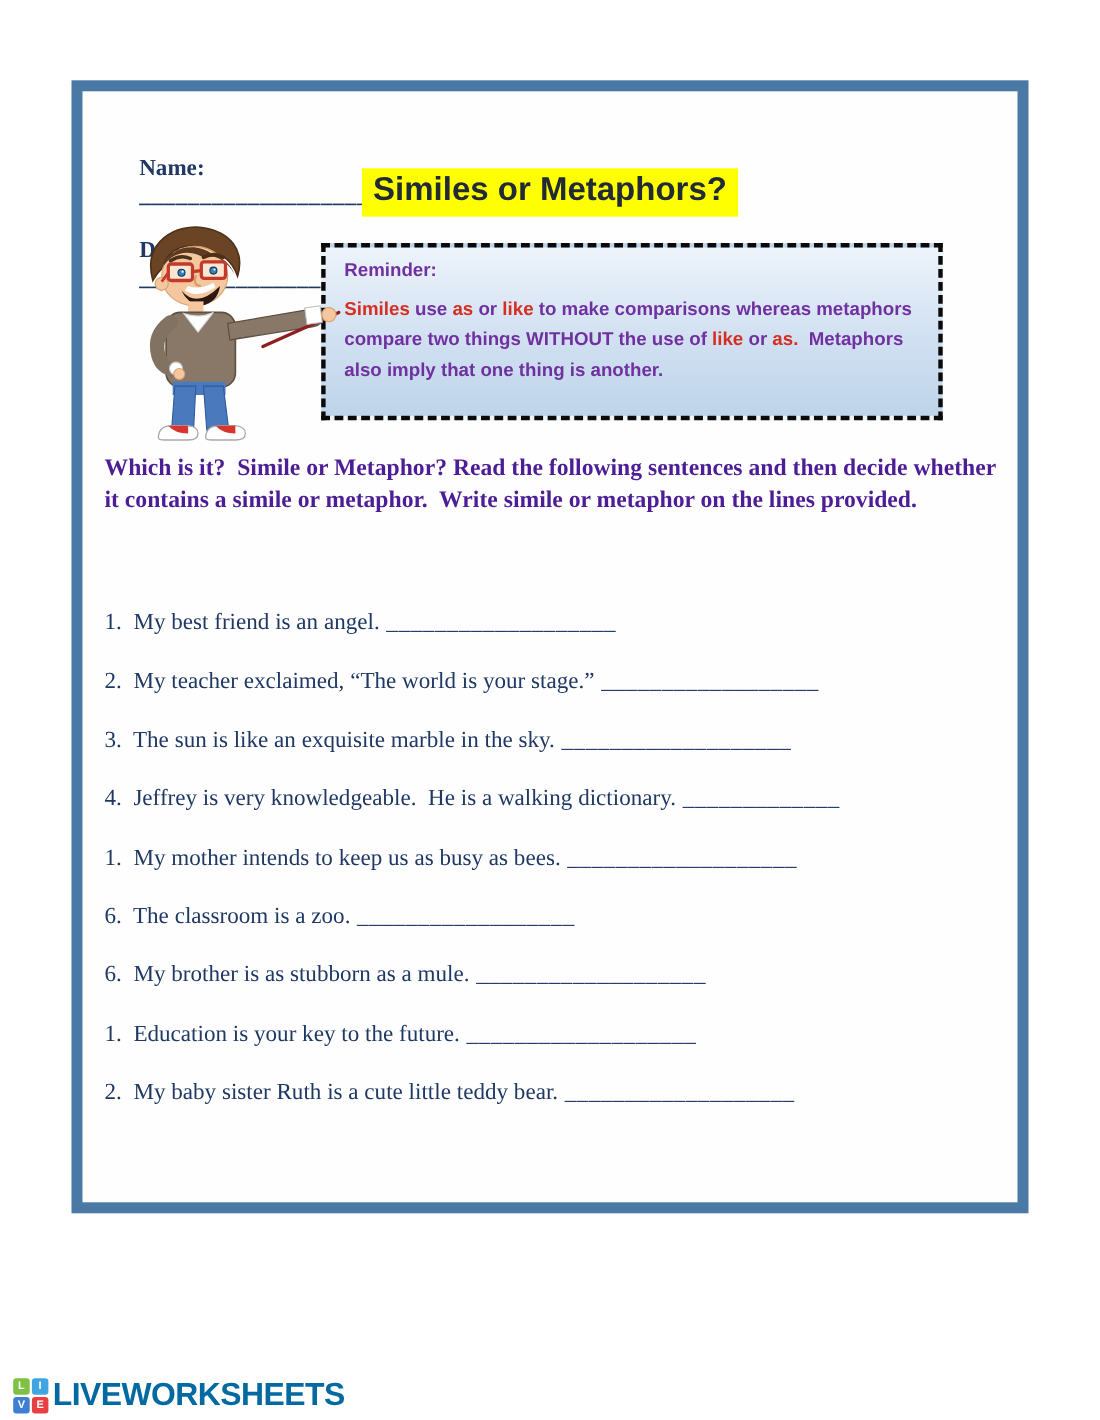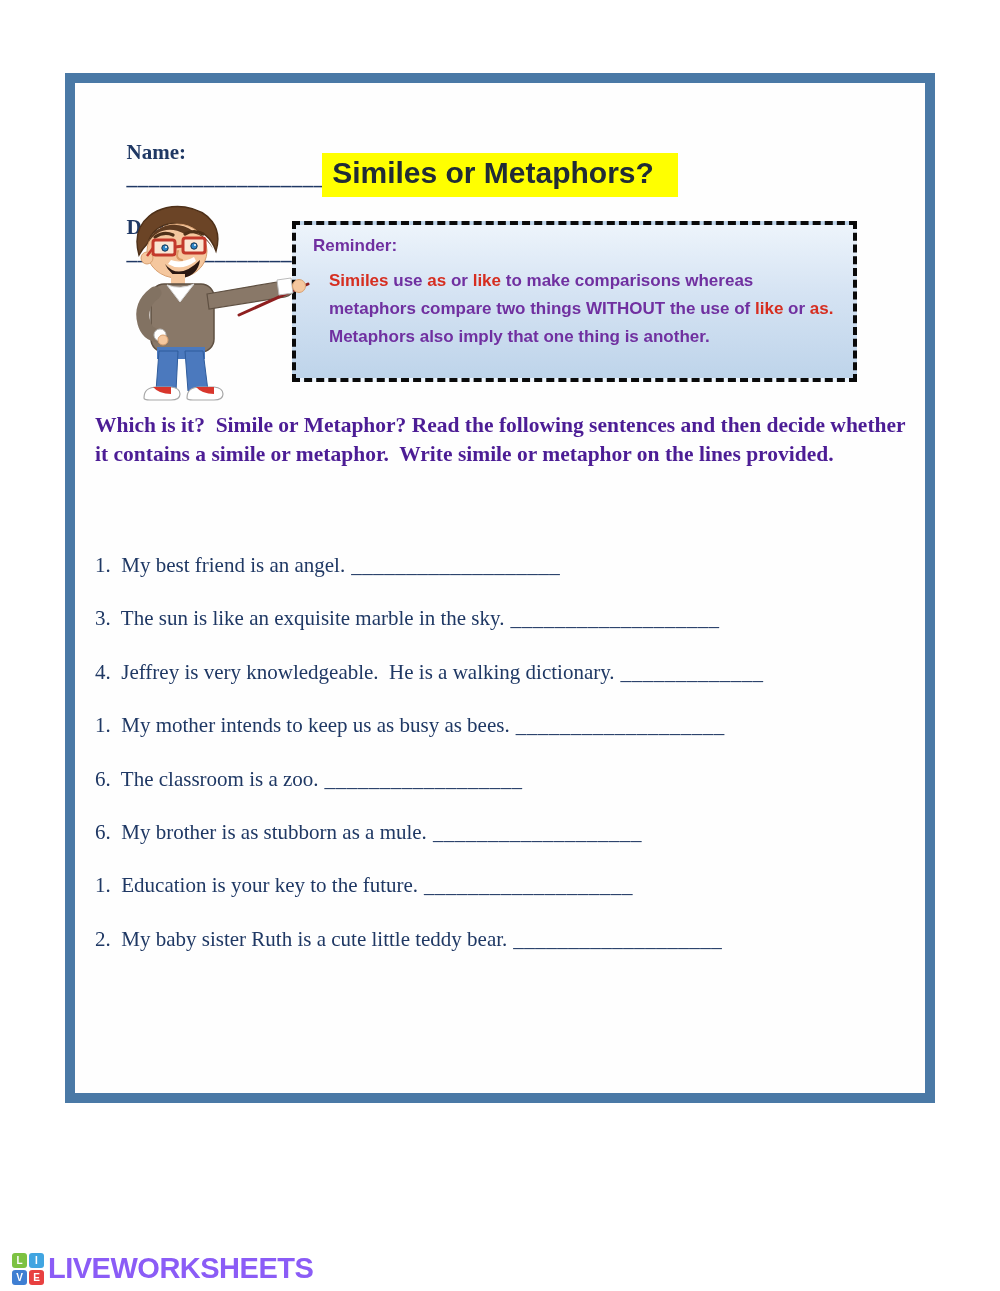--- a/index.html
+++ b/index.html
@@ -18,31 +18,31 @@
     font-weight:bold; font-size:21px; color:#1F3864;
   }
   .name-row .lbl { margin-right:6px; }
   .name-row .blank { letter-spacing:0.5px; }
   .date-gap { display:inline-block; width:14px; }
   
   .title-wrap { position:absolute; left:0; right:0; top:70px; text-align:center; }
   .title-highlight {
     display:inline-block; background:#FFFF00; color:#202B36;
     font-family:"Liberation Sans", sans-serif; font-weight:600;
-    font-size:30px; padding:3px 24px 7px 10px;
+    font-size:30px; padding:3px 10px 7px 10px;
   }
   
   .reminder-box {
     position:absolute; left:217px; top:138px; width:565px; height:161px;
     border:4px dashed #0A0A0A; padding:11px 14px 10px 17px;
     background:linear-gradient(180deg,#EDF4FB 0%, #D5E3F3 45%, #BED4EA 100%);
     font-family:"Liberation Sans", sans-serif;
   }
   .reminder-heading { font-weight:bold; font-size:17px; margin-bottom:11px; color:#7030A0; }
-  .reminder-body { font-weight:bold; font-size:17px; line-height:1.64; white-space:pre-wrap; color:#7030A0;margin-left:16px; }
+  .reminder-body { font-weight:bold; font-size:17px; line-height:1.64; white-space:pre-wrap; color:#7030A0; }
   
   .character { position:absolute; left:26px; top:118px; width:210px; height:205px; z-index:3; }
   
   .instructions {
     position:absolute; left:20px; top:328px; width:812px;
     font-weight:bold; font-size:21.5px; line-height:1.36; color:#27AE27; white-space:pre-wrap;
   }
   
   .sentences { position:absolute; left:20px; top:472px; width:820px; }
   .sentence-row {
@@ -138,32 +138,33 @@
       <path d="M43,197 Q43,186 56,186 L70,186 Q79,187 79,193 Q79,199 70,199 L49,199 Q43,199 43,197 Z" fill="#FFFFFF" stroke="#A8A8A8" stroke-width="1.2"></path>
       <path d="M52,186 Q58,193 70,193 L70,186 Z" fill="#D8362C"></path>
       <path d="M86,197 Q86,186 99,186 L113,186 Q122,187 122,193 Q122,199 113,199 L92,199 Q86,199 86,197 Z" fill="#FFFFFF" stroke="#A8A8A8" stroke-width="1.2"></path>
       <path d="M95,186 Q101,193 113,193 L113,186 Z" fill="#D8362C"></path>
     </svg>
 
     <div class="instructions" style="color: #4c1d95;">Which is it?  Simile or Metaphor? Read the following sentences and then decide whether it contains a simile or metaphor.  Write simile or metaphor on the lines provided.</div>
 
     <div class="sentences">
       <div class="sentence-row"><span>1.  My best friend is an angel.</span><span class="answer-blank">___________________</span></div>
+      <div class="sentence-row"><span>2.  My teacher exclaimed, “The world is your stage.”</span><span class="answer-blank">__________________</span></div>
       <div class="sentence-row"><span>3.  The sun is like an exquisite marble in the sky.</span><span class="answer-blank">___________________</span></div>
       <div class="sentence-row"><span>4.  Jeffrey is very knowledgeable.  He is a walking dictionary.</span><span class="answer-blank">_____________</span></div>
       <div class="sentence-row"><span>1.  My mother intends to keep us as busy as bees.</span><span class="answer-blank">___________________</span></div>
       <div class="sentence-row"><span>6.  The classroom is a zoo.</span><span class="answer-blank">__________________</span></div>
       <div class="sentence-row"><span>6.  My brother is as stubborn as a mule.</span><span class="answer-blank">___________________</span></div>
       <div class="sentence-row"><span>1.  Education is your key to the future.</span><span class="answer-blank">___________________</span></div>
       <div class="sentence-row"><span>2.  My baby sister Ruth is a cute little teddy bear.</span><span class="answer-blank">___________________</span></div>
     </div>
   </div>
 
   <div class="logo">
     <div class="logo-grid">
       <div class="logo-sq" style="background-color: rgb(125, 194, 66);">L</div>
       <div class="logo-sq" style="background-color: rgb(65, 165, 225);">I</div>
       <div class="logo-sq" style="background-color: rgb(63, 127, 210);">V</div>
       <div class="logo-sq" style="background-color: rgb(232, 64, 64);">E</div>
     </div>
-    <div class="logo-text" style="color: #8b5cf6;">LIVEWORKSHEETS</div>
+    <div class="logo-text" style="color: #0369a1;">LIVEWORKSHEETS</div>
   </div>
 </div>
 
 </body></html>

